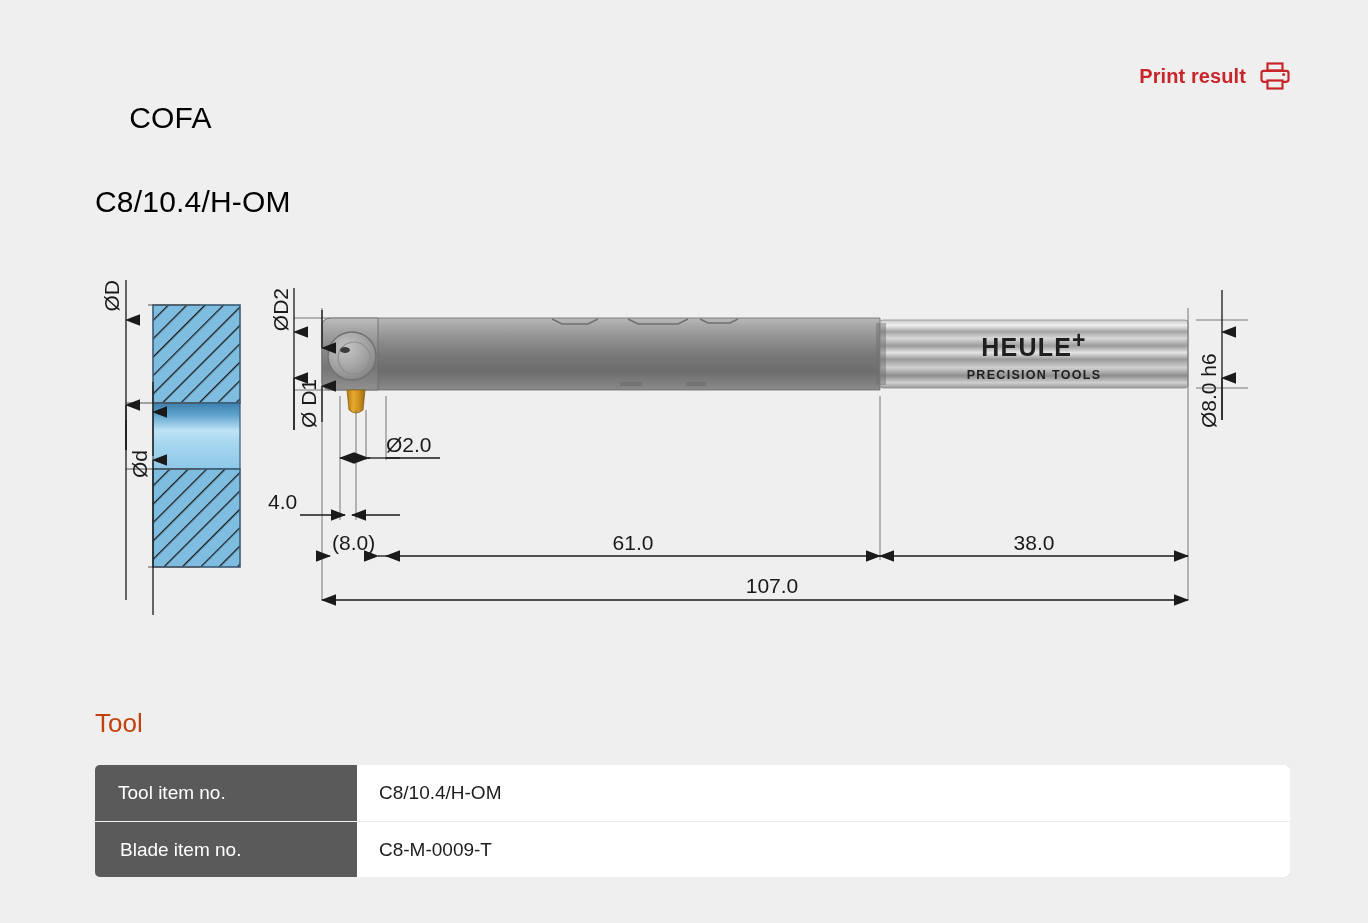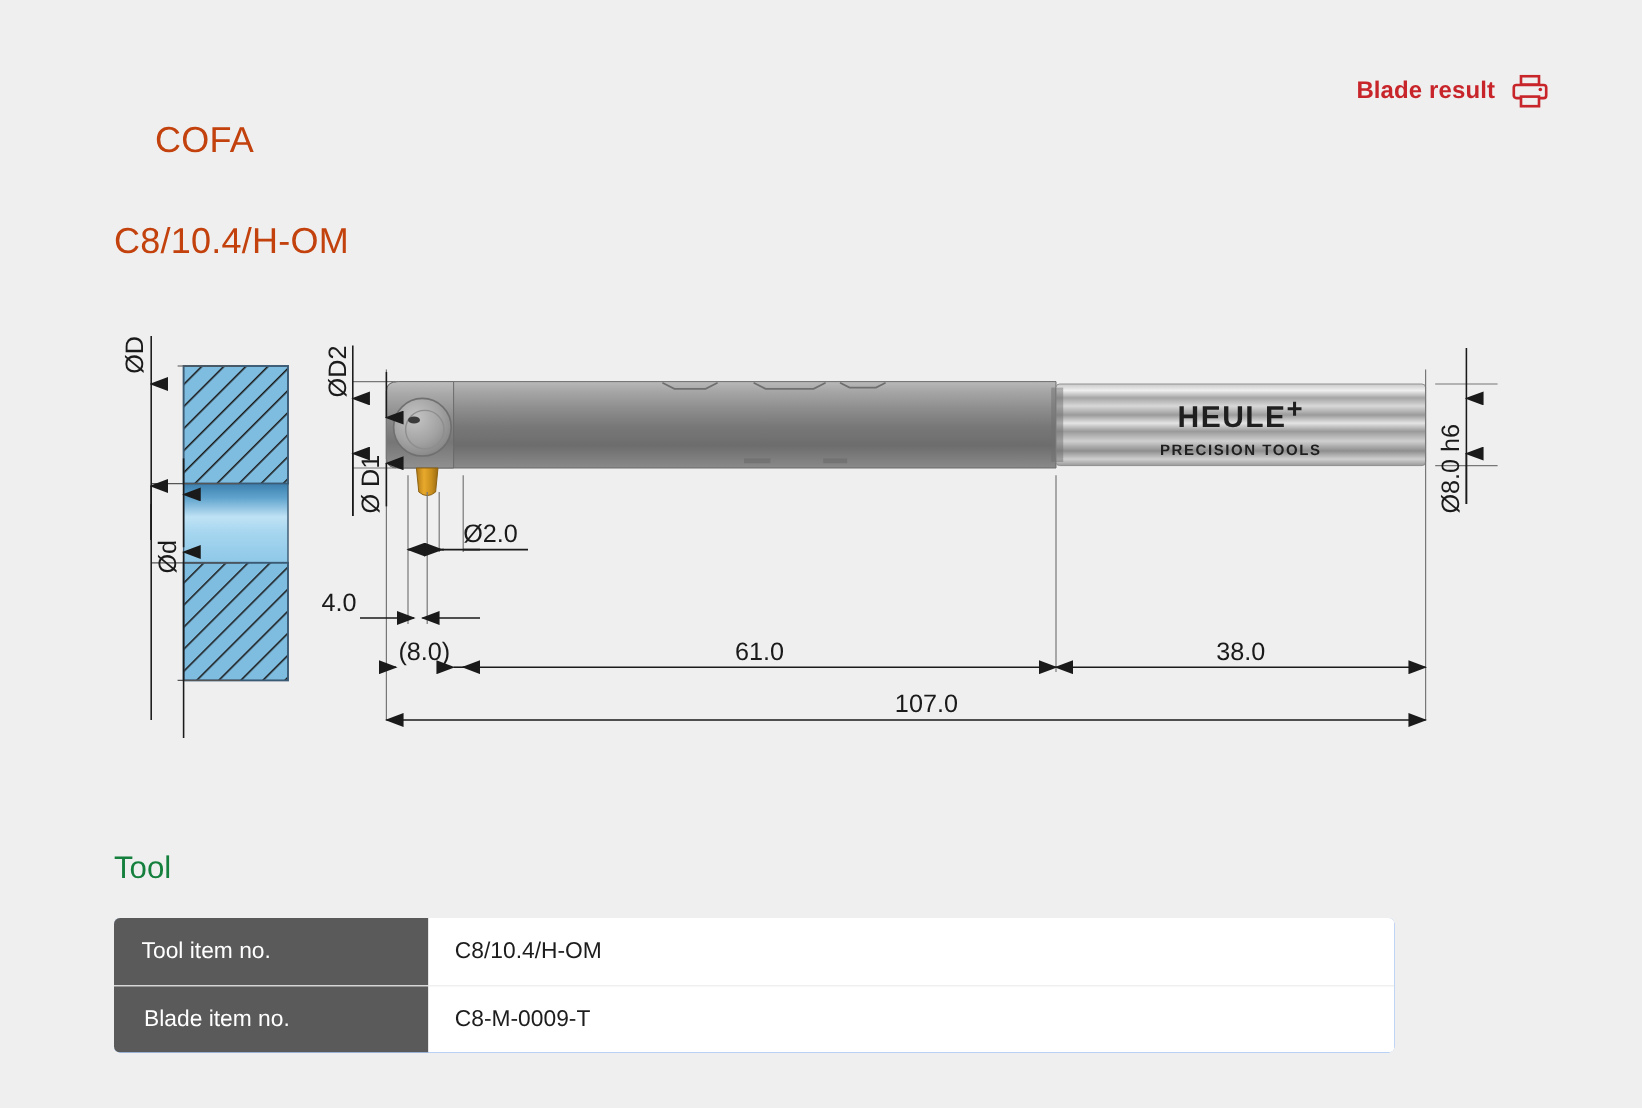--- a/index.html
+++ b/index.html
@@ -22,21 +22,21 @@
     left: 0; top: 0;
     width: 1368px; height: 160px;
   }
   #page-title {
     position: absolute;
     left: 95px; top: 55px;
     font-size: 30px;
     font-weight: 400;
     line-height: 42px;
     letter-spacing: 0.2px;
-    color: #c2410c;
+    color: #000000;
     white-space: pre;
   }
   #title-line2 {
     display: block;
   }
   #print-result {
     position: absolute;
     right: 78px; top: 62px;
     display: flex;
     align-items: center;
@@ -65,29 +65,29 @@
   #tool-section {
     position: absolute;
     left: 0; top: 690px;
     width: 1368px;
   }
   #tool-heading {
     position: absolute;
     left: 95px; top: 18px;
     font-size: 26px;
     font-weight: 400;
-    color: #15803d;
+    color: #c2410c;
   }
   #tool-table {
     position: absolute;
     left: 95px; top: 75px;
-    width: 1067px;
+    width: 1195px;
     border-radius: 5px;
     overflow: hidden;
-    background: #3b82f6;
+    background: #7f1d1d;
     box-shadow: 0 0 0 0 rgba(0,0,0,0);
   }
   .table-row {
     display: flex;
     align-items: stretch;
     min-height: 56px;
     background: #ffffff;
   }
   .table-row + .table-row .cell-label { border-top: 1px solid #f0f0f0; padding-left: 25px; }
   .table-row + .table-row .cell-value { border-top: 1px solid #ececec; }
@@ -116,21 +116,21 @@
 <body>
 
 <div id="header">
 
   <div id="page-title">
     <span>COFA</span>
     <span id="title-line2">C8/10.4/H-OM</span>
   </div>
 
   <div id="print-result">
-    <span id="print-label">Blade result</span>
+    <span id="print-label">Print result</span>
     <span>
       <svg class="printer-icon" width="30" height="28" viewBox="0 0 30 28">
         <rect x="7.5" y="1.5" width="15" height="7" fill="none" stroke="#c8252b" stroke-width="2.2"></rect>
         <rect x="1.5" y="8.8" width="27" height="11" rx="2.2" fill="none" stroke="#c8252b" stroke-width="2.2"></rect>
         <circle cx="23.6" cy="12.6" r="1.5" fill="#c8252b"></circle>
         <rect x="7.5" y="18.5" width="15" height="8" fill="#efefef" stroke="#c8252b" stroke-width="2.2"></rect>
       </svg>
     </span>
   </div>
 </div>

